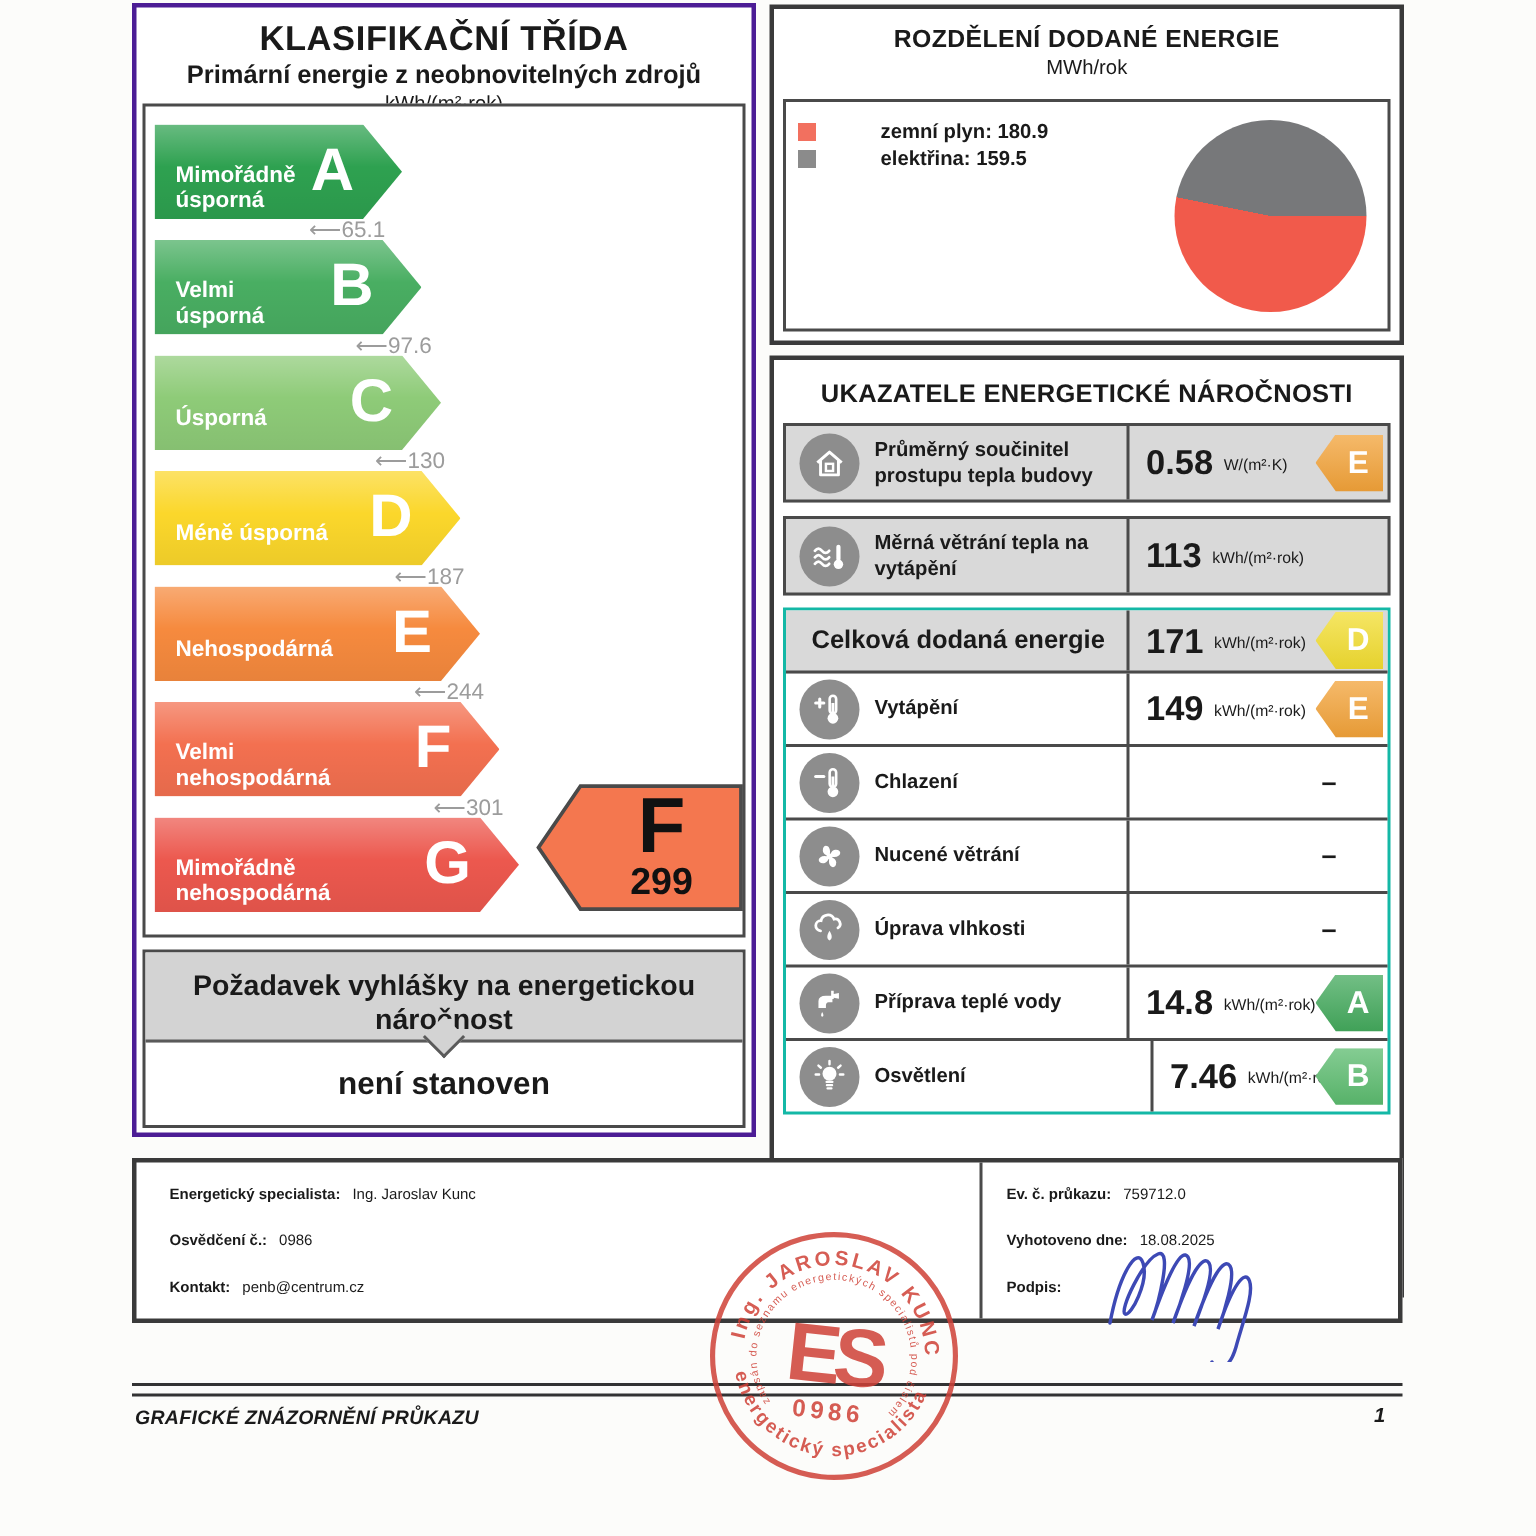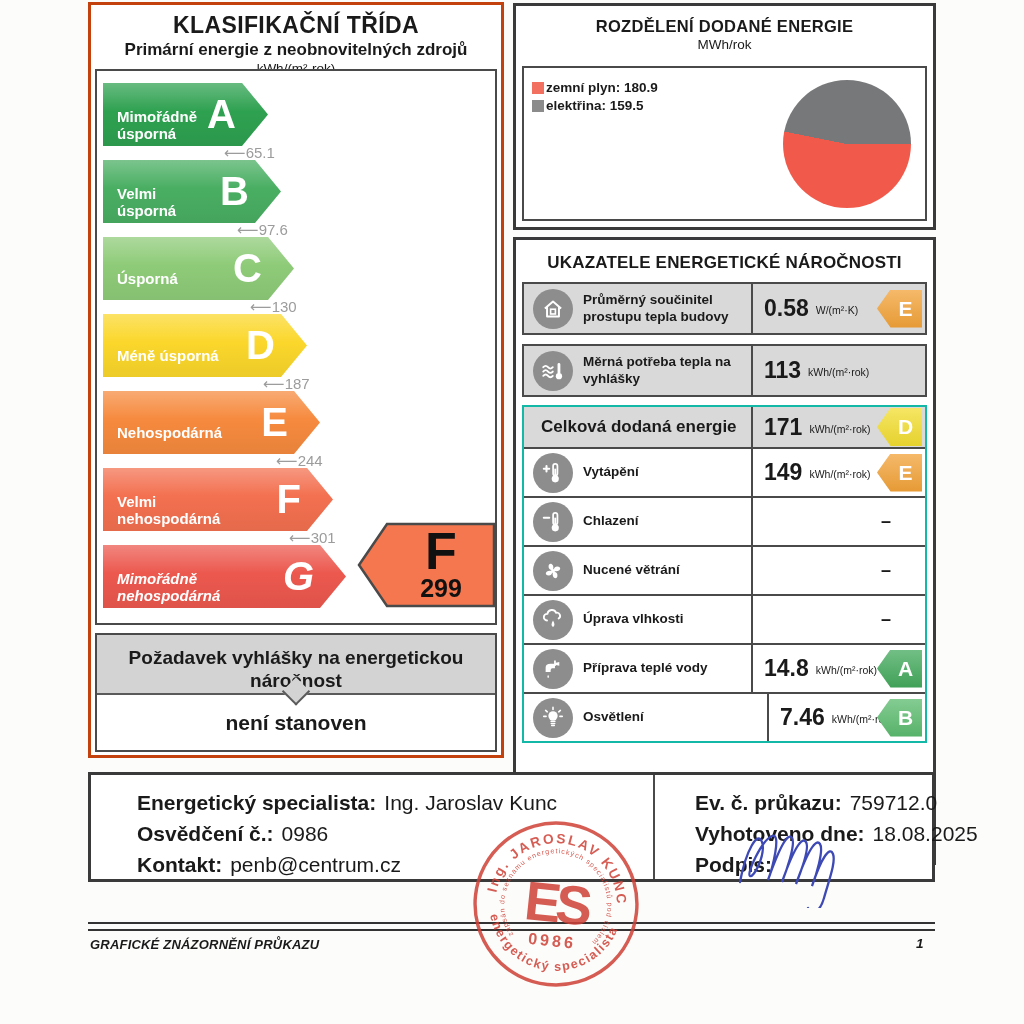--- a/index.html
+++ b/index.html
@@ -1,21 +1,21 @@
 <!DOCTYPE html>
 <html><head>
 <meta charset="utf-8">
 <style>
   * { margin:0; padding:0; box-sizing:border-box; }
   body { background:#e8e8e6; font-family:"Liberation Sans", sans-serif; }
   .page { position:relative; width:1024px; height:1024px; background:#fcfcfa; overflow:hidden; color:#1a1a1a; }
 
   
   .left-panel { position:absolute; left:88px; top:2px; width:416px; height:756px;
-    border:3px solid #c2410c; background:#fff; }
+    border:3px solid #4c1d95; background:#fff; }
   .lp-title   { margin-top:7px; text-align:center; font-size:23px; font-weight:bold; letter-spacing:.4px; }
   .lp-subtitle{ text-align:center; font-size:17px; font-weight:bold; margin-top:1px; }
   .lp-unit    { text-align:center; font-size:13.5px; margin-top:1px; }
   .chart-box  { position:absolute; left:4px; top:64px; width:402px; height:556px; border:2px solid #4a4a4a; background:#fff; }
   .class-row  { position:absolute; left:6px; right:0; height:77px; }
   .class-arrow{ position:relative; height:63px; color:#fff;
     clip-path:polygon(0 0, calc(100% - 26px) 0, 100% 50%, calc(100% - 26px) 100%, 0 100%);
     background:linear-gradient(rgba(255,255,255,.28), rgba(255,255,255,0) 45%, rgba(0,0,0,.06)), var(--c,#999);
     display:flex; align-items:center; }
   .arrow-label{ font-size:15px; font-weight:bold; line-height:1.12; padding-left:14px;margin-top:22px; }
@@ -39,21 +39,21 @@
   .req-value{ height:55px; display:flex; align-items:center; justify-content:center;
     font-size:21px; font-weight:bold; }
 
   
   .pie-panel { position:absolute; left:513px; top:3px; width:423px; height:227px;
     border:3px solid #3a3a3a; background:#fff; }
   .pp-title { margin-top:11px; text-align:center; font-size:16.5px; font-weight:bold; letter-spacing:.3px; }
   .pp-unit  { text-align:center; font-size:13.5px; margin-top:1px; }
   .pie-box  { position:absolute; left:6px; right:6px; top:60px; bottom:6px; border:2px solid #4a4a4a; }
   .legend   { position:absolute; left:8px; top:12px; }
-  .legend-row { display:flex; align-items:center; margin-bottom:3px; }
+  .legend-row { display:flex; align-items:center; margin-bottom:3px;gap:41px; }
   .legend-swatch { width:12px; height:12px; background:var(--c,#ccc); margin-right:2px; flex:none; }
   .legend-label { font-size:13.5px; font-weight:bold; }
   .pie { position:absolute; right:14px; top:12px; width:128px; height:128px; border-radius:50%; background:#ccc; }
 
   
   .ind-panel { position:absolute; left:513px; top:237px; width:423px; height:628px;
     border:3px solid #3a3a3a; background:#fff; }
   .ip-title { margin-top:13px; text-align:center; font-size:17px; font-weight:bold; letter-spacing:.2px; }
   .ind-row-box { position:absolute; left:6px; width:405px; height:53px; border:2px solid #4a4a4a; background:#d9d9d9; }
   .row1 { top:42px; } .row2 { top:104px; }
@@ -76,21 +76,21 @@
   .badge { position:absolute; right:3px; top:50%; transform:translateY(-50%); width:45px; height:38px;
     clip-path:polygon(30% 0, 100% 0, 100% 100%, 30% 100%, 0 50%);
     background:linear-gradient(rgba(255,255,255,.25), rgba(0,0,0,.05)), var(--c,#999);
     color:#fff; font-weight:bold; font-size:21px;
     display:flex; align-items:center; justify-content:center; padding-left:12px; }
 
   
   .spec-box { position:absolute; left:88px; top:772px; width:847px; height:110px;
     border:3px solid #3a3a3a; background:#fff; }
   .spec-divider { position:absolute; left:562px; top:0; bottom:0; width:2px; background:#4a4a4a; }
-  .spec-line { position:absolute; font-size:21px; white-space:nowrap;margin-left:24px; }
+  .spec-line { position:absolute; font-size:10px; white-space:nowrap; }
   .spec-line b { margin-right:8px; }
   .sl1 { top:16px; } .sl2 { top:47px; } .sl3 { top:78px; }
   .col-l { left:22px; } .col-r { left:580px; }
 
   .signature { position:absolute; left:732px; top:820px; width:140px; height:88px; z-index:6; }
 
   
   .stamp { position:absolute; left:470px; top:818px; width:172px; height:172px; z-index:7;
     transform:rotate(6deg); opacity:.85; }
 
@@ -110,21 +110,21 @@
     <div class="lp-subtitle">Primární energie z neobnovitelných zdrojů</div>
     <div class="lp-unit">kWh/(m²·rok)</div>
 
     <div class="chart-box">
 
       <div class="class-row" style="top:12px">
         <div class="class-arrow" style="width: 165px; --c: #2ea150;">
           <div class="arrow-label" style="max-width:96px">Mimořádně úsporná</div>
           <div class="arrow-letter">A</div>
         </div>
-        <div class="threshold" style="left:121px"><span class="arr">⟵ </span><span>65.1</span></div>
+        <div class="threshold" style="left:103px"><span class="arr">⟵ </span><span>65.1</span></div>
       </div>
 
       <div class="class-row" style="top:89px">
         <div class="class-arrow" style="width: 178px; --c: #49ae62;">
           <div class="arrow-label" style="max-width:62px">Velmi úsporná</div>
           <div class="arrow-letter">B</div>
         </div>
         <div class="threshold" style="left:134px"><span class="arr">⟵ </span><span>97.6</span></div>
       </div>
 
@@ -154,21 +154,21 @@
 
       <div class="class-row" style="top:397px">
         <div class="class-arrow" style="width: 230px; --c: #f37050;">
           <div class="arrow-label" style="max-width:104px">Velmi nehospodárná</div>
           <div class="arrow-letter">F</div>
         </div>
         <div class="threshold" style="left:186px"><span class="arr">⟵ </span><span>301</span></div>
       </div>
 
       <div class="class-row" style="top:474px">
-        <div class="class-arrow" style="width: 243px; font-style: italic; --c: #ec584e;">
+        <div class="class-arrow" style="width: 243px; --c: #ec584e;">
           <div class="arrow-label" style="max-width:118px">Mimořádně nehospodárná</div>
           <div class="arrow-letter">G</div>
         </div>
       </div>
 
       <div class="rating-wrap" style="--c: #f4774f;">
         <svg width="140" height="88" viewBox="0 0 140 88">
           <polygon points="2,44 30,3 137,3 137,85 30,85" style="fill:var(--c,#f4774f); stroke:#4a4a4a; stroke-width:2.5;"></polygon>
         </svg>
         <div class="rating-text">
@@ -232,21 +232,21 @@
         <div class="cell-label">
           <span class="icon-circle">
             <svg viewBox="0 0 24 24" fill="none" stroke="#fff" stroke-width="1.7" stroke-linecap="round">
                 <path d="M3 8.5 q2.2 -2.6 4.4 0 t4.4 0"></path>
                 <path d="M3 12.5 q2.2 -2.6 4.4 0 t4.4 0"></path>
                 <path d="M3 16.5 q2.2 -2.6 4.4 0 t4.4 0"></path>
                 <line x1="17.5" y1="6" x2="17.5" y2="13.5" stroke-width="2.6"></line>
                 <circle cx="17.5" cy="16.8" r="2.9" fill="#fff" stroke="none"></circle>
               </svg>
           </span>
-          <span class="ind-label">Měrná potřeba tepla na vyhlášky</span>
+          <span class="ind-label">Měrná větrání tepla na vytápění</span>
         </div>
         <div class="cell-val">
           <span class="val">113</span>
           <span class="unit">kWh/(m²·rok)</span>
         </div>
       </div>
     </div>
 
     <div class="ind-table">
 

